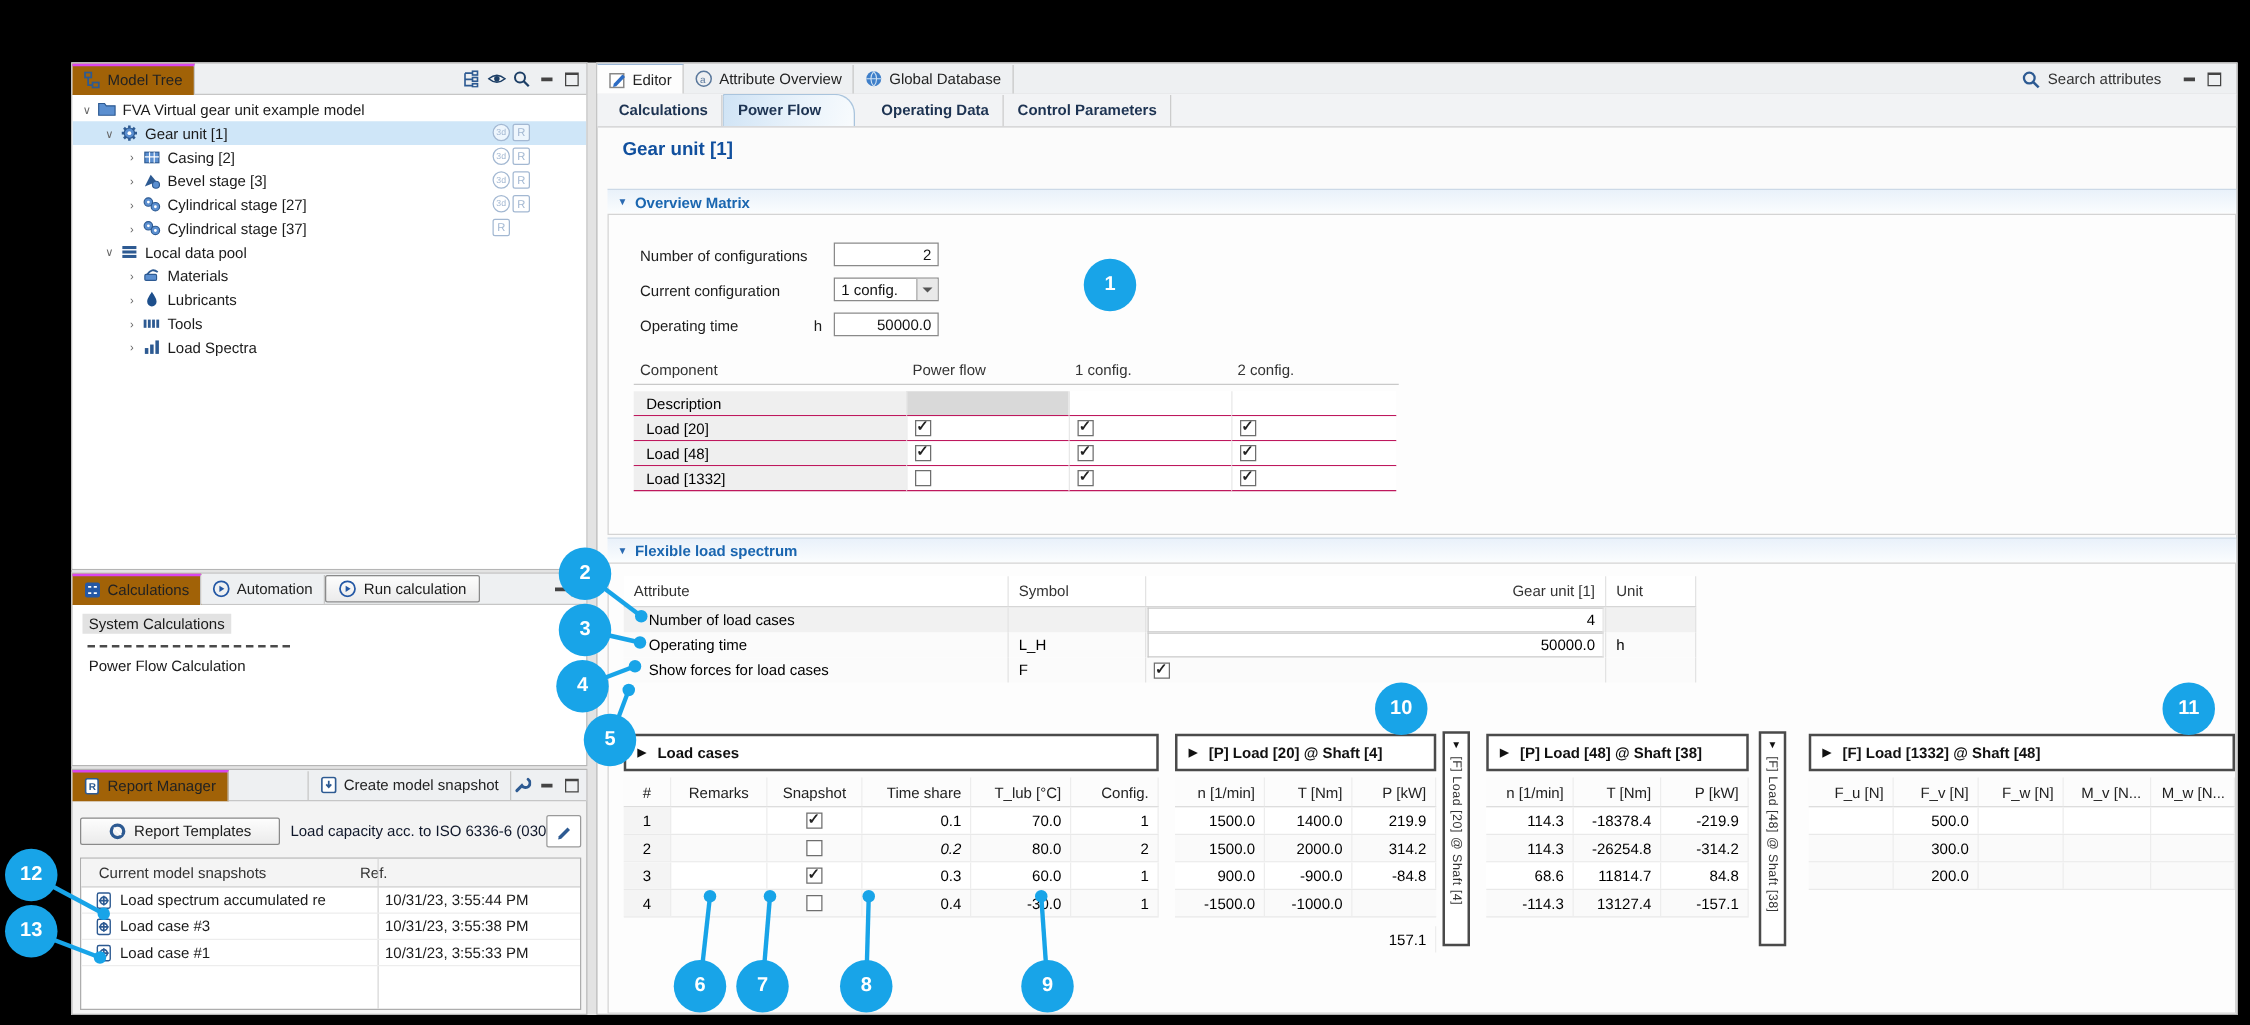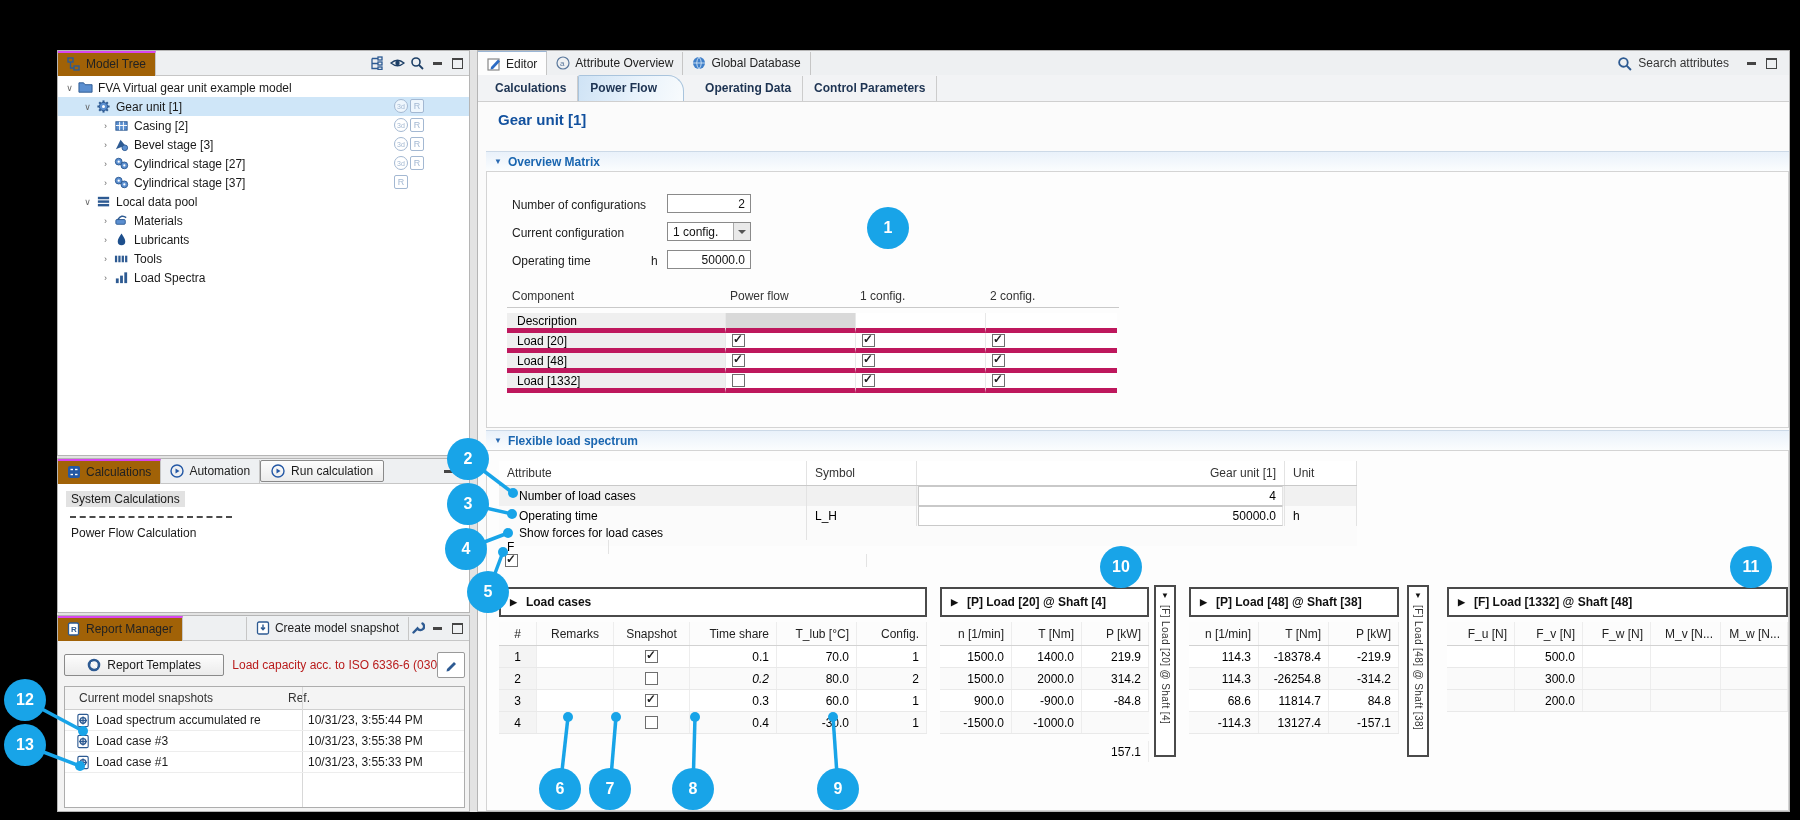--- a/index.html
+++ b/index.html
@@ -30,21 +30,21 @@
   .badge-3d{border-radius:50%;font-size:7px}
   .badge-r{border-radius:2px;font-size:9px}
   
   #calc-list{position:absolute;left:8px;top:32px;display:flex;flex-direction:column;gap:7px;font-size:12px;color:#1a1a1a}
   .calc-item.sel{background:#e2e2e2;padding:1px 5px;align-self:flex-start}
   .calc-item{padding:1px 5px}
   .dashsep{width:162px;border-top:2px dashed #4a4a4a;margin:2px 0 0 4px}
   .runbtn{margin-left:auto;margin-right:60px;width:160px}
   
   .rt-row{position:absolute;left:6px;top:36px;right:4px;height:26px;display:flex;align-items:center}
-  .rt-name{font-size:12px;color:#b91c1c;margin-left:8px;width:222px;white-space:nowrap;overflow:hidden}
+  .rt-name{font-size:12px;color:#0f172a;margin-left:8px;width:222px;white-space:nowrap;overflow:hidden}
   .editbtn{width:26px;height:24px;border:1px solid #9a9a9a;background:#fff;border-radius:2px;display:grid;place-items:center;flex:none}
   .snap-table{position:absolute;left:6px;top:70px;width:401px;height:122px;background:#fff;border:1px solid #adadad;box-sizing:border-box}
   .snap-table::before{content:"";position:absolute;left:237px;top:0;bottom:0;border-left:1px solid #d8d8d8}
   .snap-h{height:22px;display:flex;align-items:center;background:#f4f4f4;border-bottom:1px solid #cfcfcf;font-size:12px;color:#333}
   .snap-h .c1{padding-left:14px;width:223px;box-sizing:border-box}
   .snap-row{height:20px;display:flex;align-items:center;font-size:12px;color:#1a1a1a;border-bottom:1px solid #ededed}
   .snap-row .ti{margin-left:10px}
   .sname{width:190px;white-space:nowrap;overflow:hidden}
   .sdate{position:absolute;left:243px;white-space:nowrap}
   .snap-row{position:relative}
@@ -73,21 +73,21 @@
   .tri-down{width:0;height:0;border:4px solid transparent;border-top-color:#555;margin-top:4px}
   .unit-h{position:absolute;left:164px;font-size:12px;color:#1c1c1c}
   
   .cb{width:13px;height:13px;border:1px solid #6e6e6e;background:#fff;position:relative;display:inline-block;box-sizing:border-box;flex:none}
   .cb.on::after{content:"✓";position:absolute;left:0px;top:-3px;font-size:12px;font-weight:bold;color:#222}
   #comp-table{position:absolute;left:20px;top:113px;width:612px;font-size:12px}
   .ct-h{display:flex;height:22px;border-bottom:1px solid #c9c9c9;align-items:center;color:#333}
   .ct-h div{box-sizing:border-box;padding-left:5px}
   .ct-gap{height:5px}
   .ct-r{display:flex;height:20px;align-items:center}
-  .ct-r div{box-sizing:border-box;height:20px;display:flex;align-items:center;border-bottom:5px solid #be185d}
+  .ct-r div{box-sizing:border-box;height:20px;display:flex;align-items:center;border-bottom:1px solid #be185d}
   .ct-name{background:#efefef;padding-left:10px}
   .ct-val{background:#fff;border-left:1px solid #e8e8e8;padding-left:6px}
   .ct-val.gray{background:#d9d9d9}
   #attr-table{position:absolute;left:12px;top:10px;width:858px;font-size:12px}
   .at-h{display:flex;height:24px;background:#fff;border-bottom:1px solid #c9c9c9;align-items:center;color:#333}
   .at-h div,.at-r div{box-sizing:border-box;height:100%;display:flex;align-items:center;border-right:1px solid #e3e3e3}
   .at-r{display:flex;height:20px}
   .fieldbox{flex:1;height:18px;margin:1px;background:#fff;border:1px solid #c9c9c9;display:flex;align-items:center;justify-content:flex-end;padding-right:6px;box-sizing:border-box}
   
   .lt{position:absolute;top:136px;font-size:12px}
@@ -607,21 +607,21 @@
               <div style="width: 72px; padding-left: 8px;"></div>
             </div>
             <div class="at-r" style="background: rgb(251, 251, 251);">
               <div style="width: 308px; padding-left: 20px;">Operating time</div>
               <div style="width: 110px; padding-left: 8px;">L_H</div>
               <div style="width: 368px;">
                 <div class="fieldbox">50000.0</div>
               </div>
               <div style="width: 72px; padding-left: 8px;">h</div>
             </div>
-            <div class="at-r" style="background: rgb(251, 251, 251); flex-direction: column;">
+            <div class="at-r" style="background: rgb(251, 251, 251);">
               <div style="width: 308px; padding-left: 20px;">Show forces for load cases</div>
               <div style="width: 110px; padding-left: 8px;">F</div>
               <div style="width: 368px;">
                 <span class="cb on" style="margin: 0px 0px 0px 6px;"></span>
               </div>
               <div style="width: 72px; padding-left: 8px;"></div>
             </div>
           </div>
         <div class="lt" id="lc-table" style="left:12px;width:428px">
             <div class="lt-bar">

